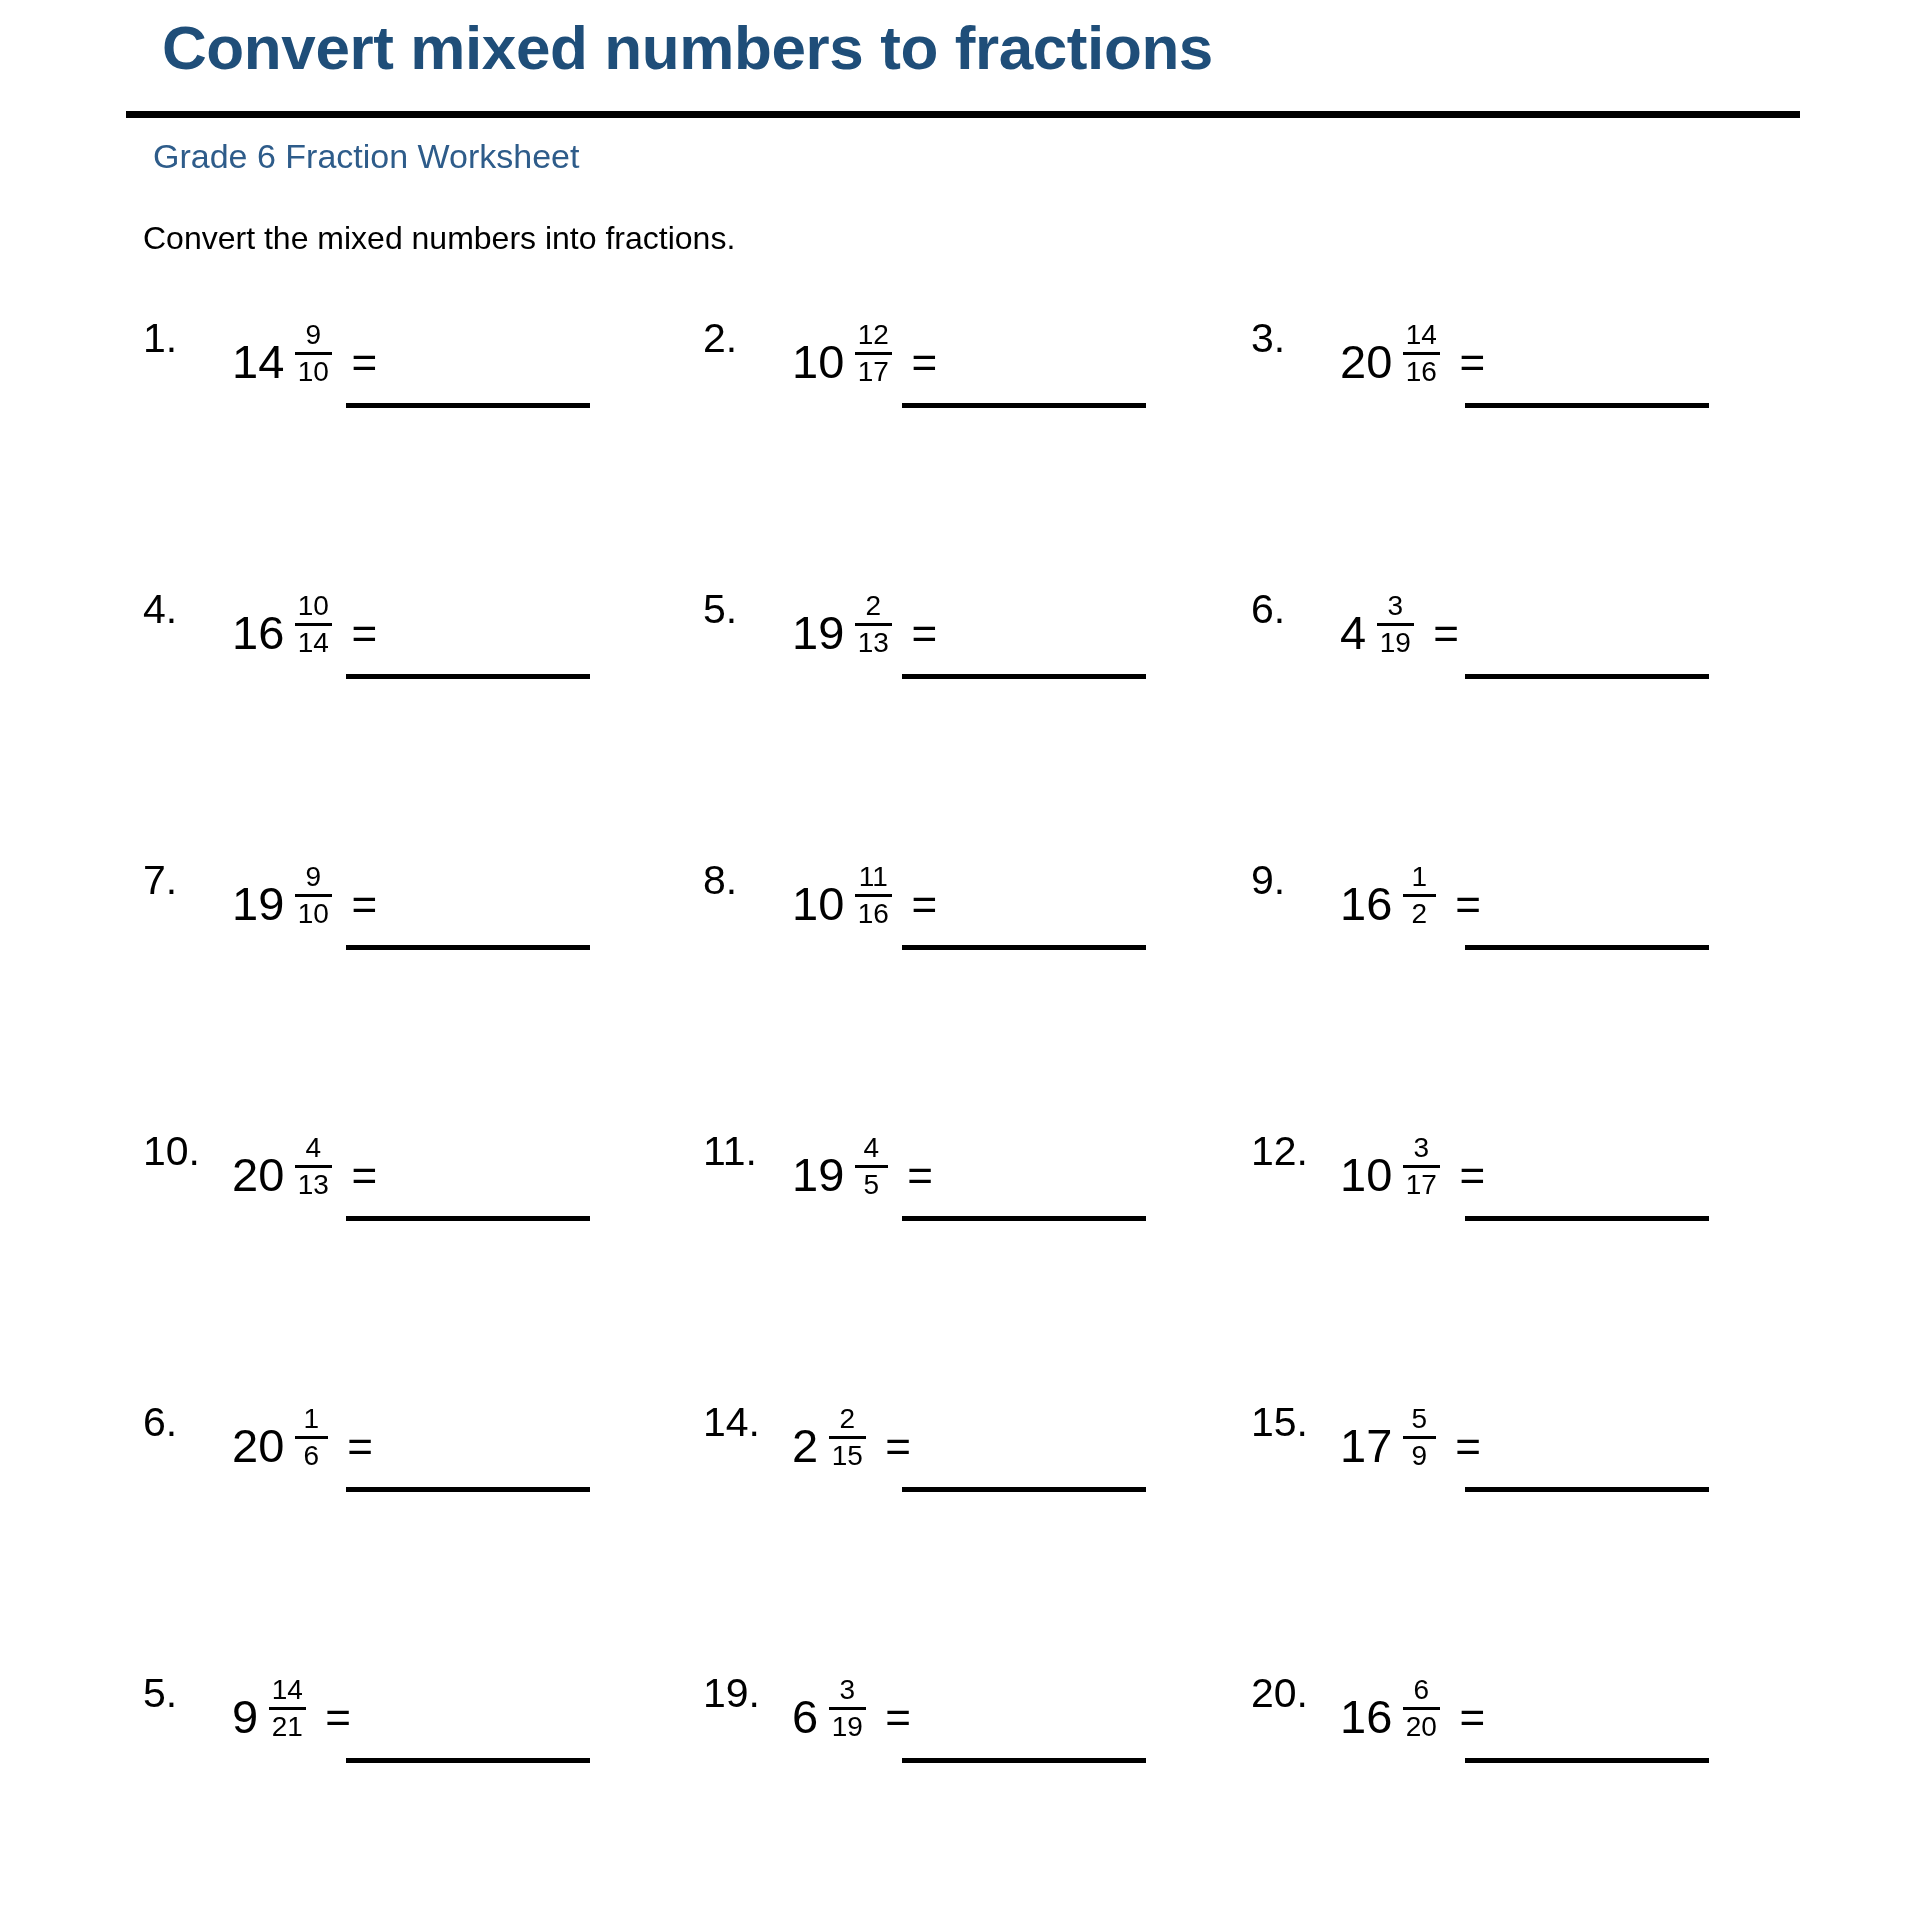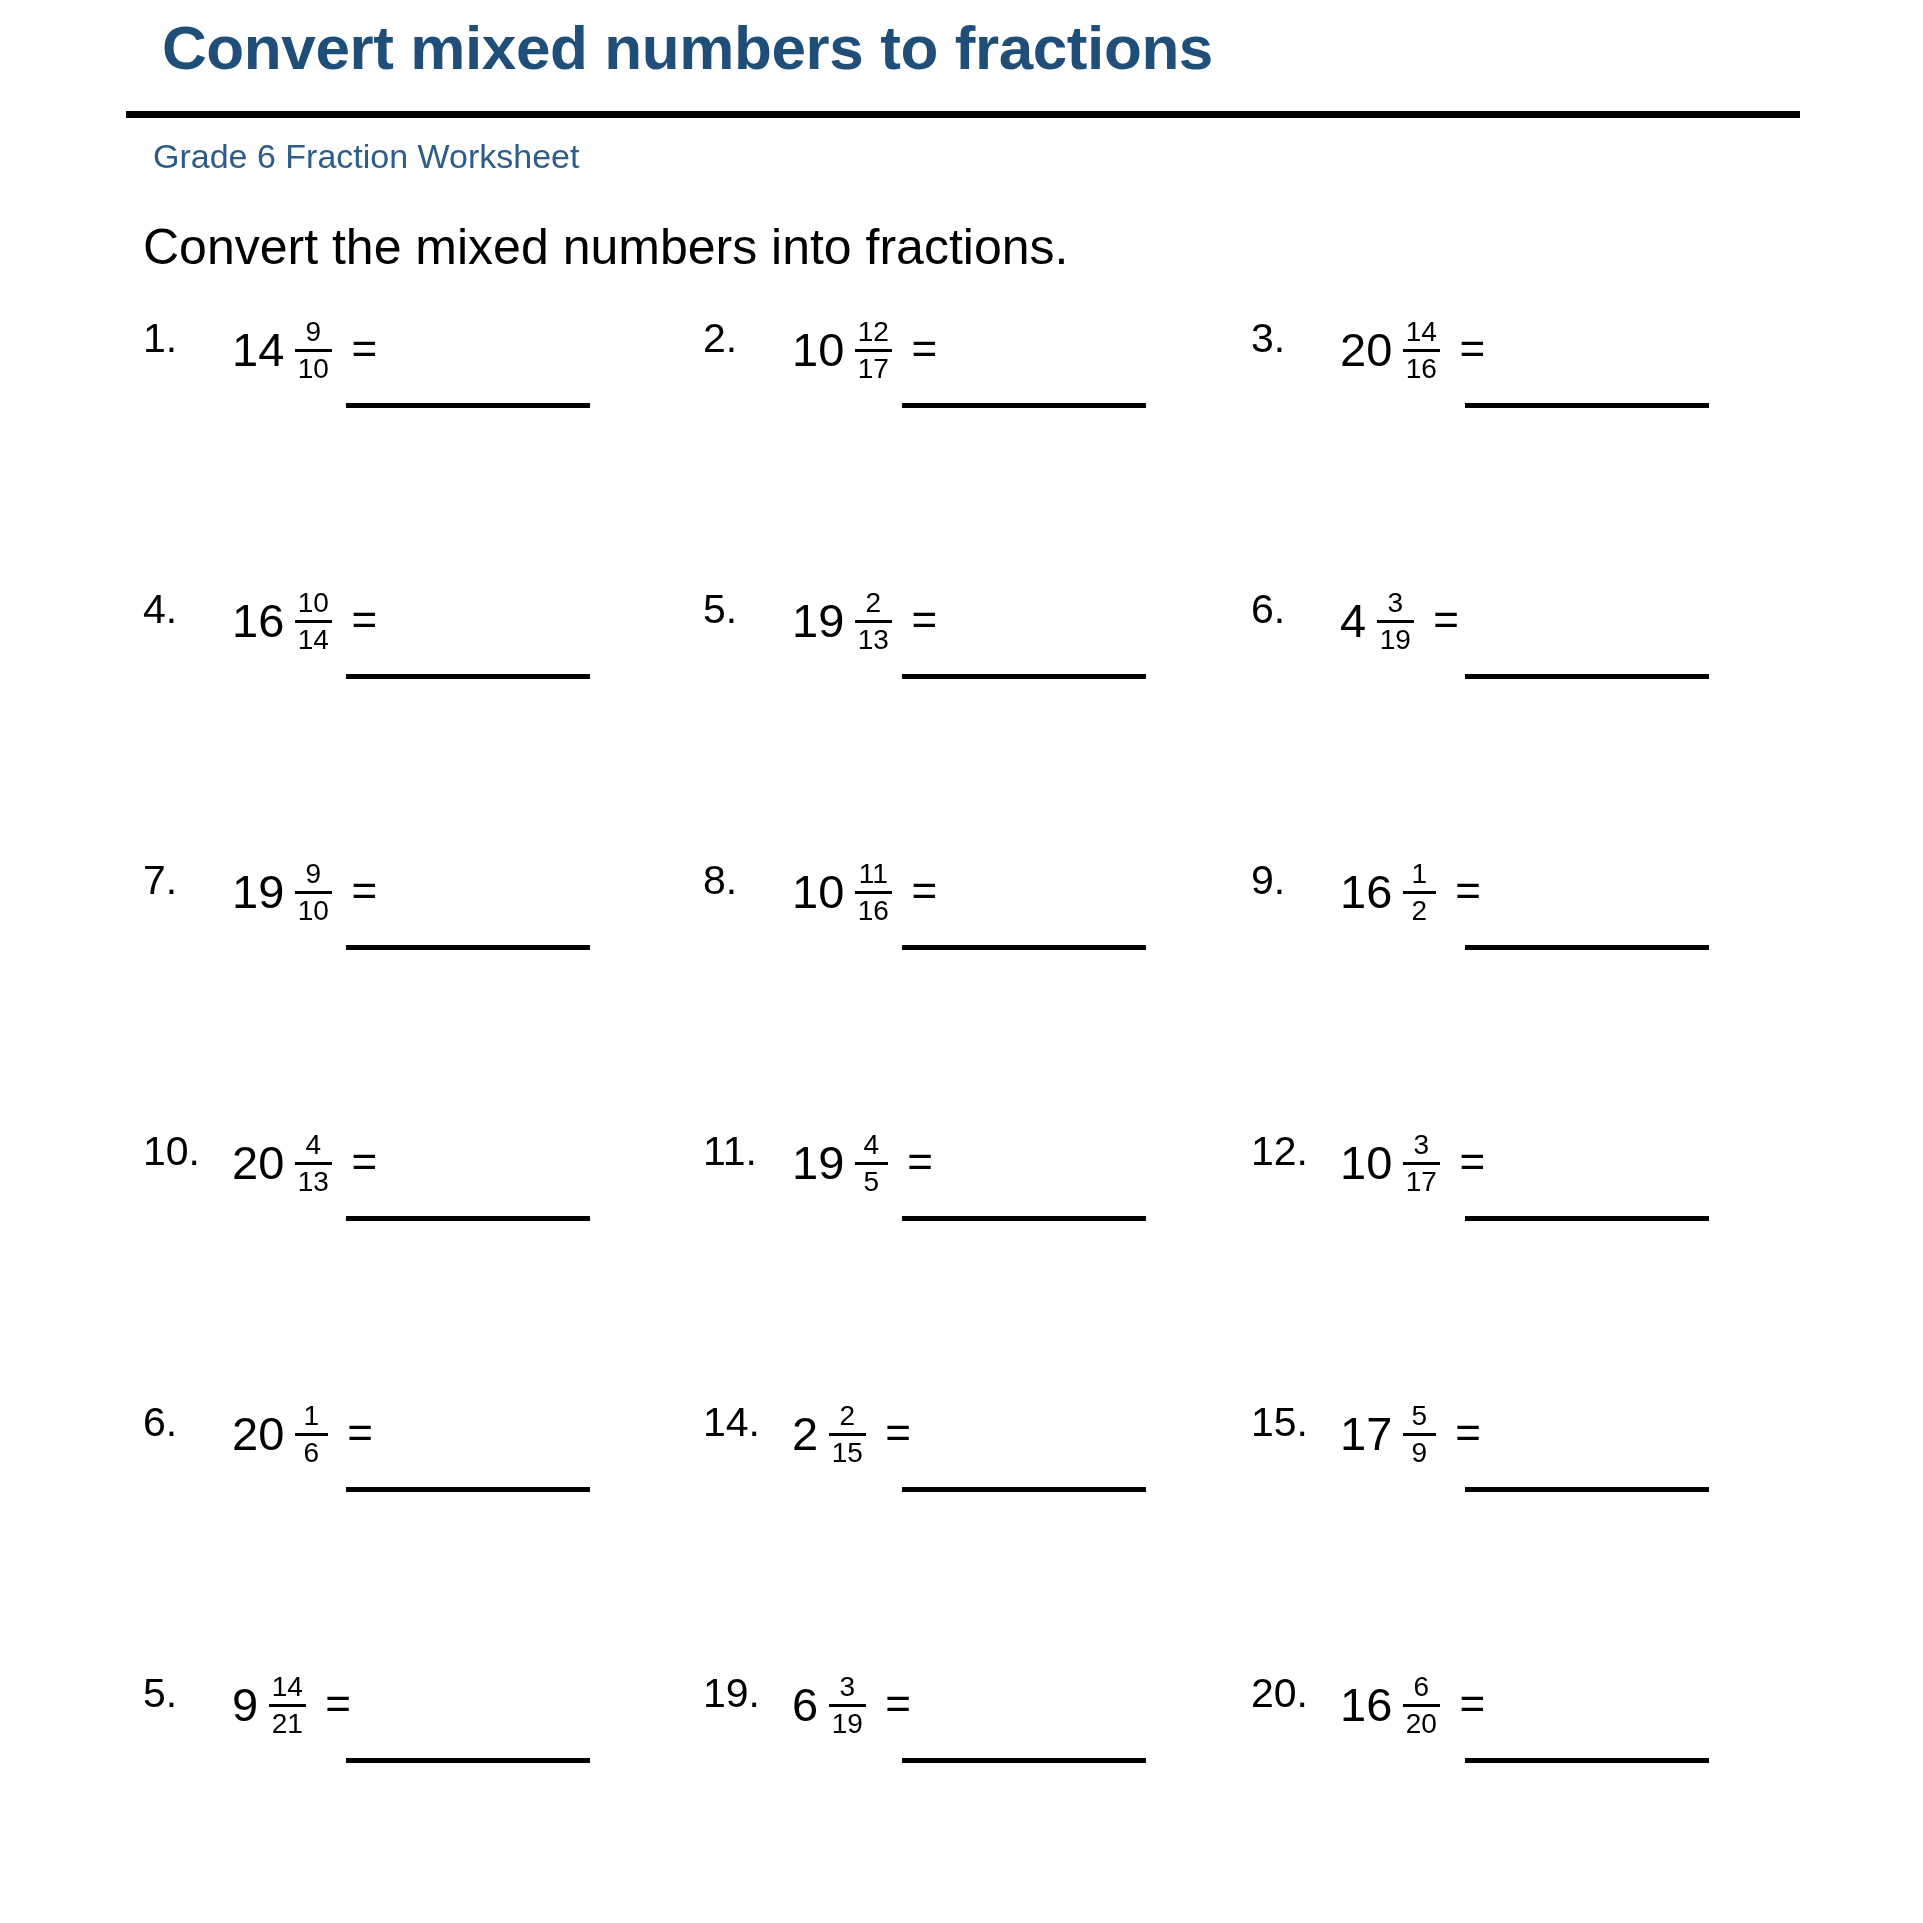--- a/index.html
+++ b/index.html
@@ -53,21 +53,21 @@
     font-size: 34px;
     color: #2E5C8A;
     white-space: nowrap;
     line-height: 1.0;
   }
 
   .instructions {
     position: absolute;
     left: 143px;
     top: 222px;
-    font-size: 50px;
+    font-size: 32px;
     color: #000000;
     white-space: nowrap;
     line-height: 1.0;
   }
 
   
   .grid {
     position: absolute;
     left: 0;
     top: 304px;
@@ -96,21 +96,21 @@
     line-height: 1.0;
     white-space: nowrap;
     color: #000000;
   }
 
   .expr {
     position: absolute;
     left: 89px;
     top: 9px;
     display: flex;
-    align-items: center;
+    align-items: flex-end;
     height: 72px;
   }
 
   .whole {
     font-size: 47px;
     line-height: 1.0;
     color: #000000;
   }
 
   .frac {

